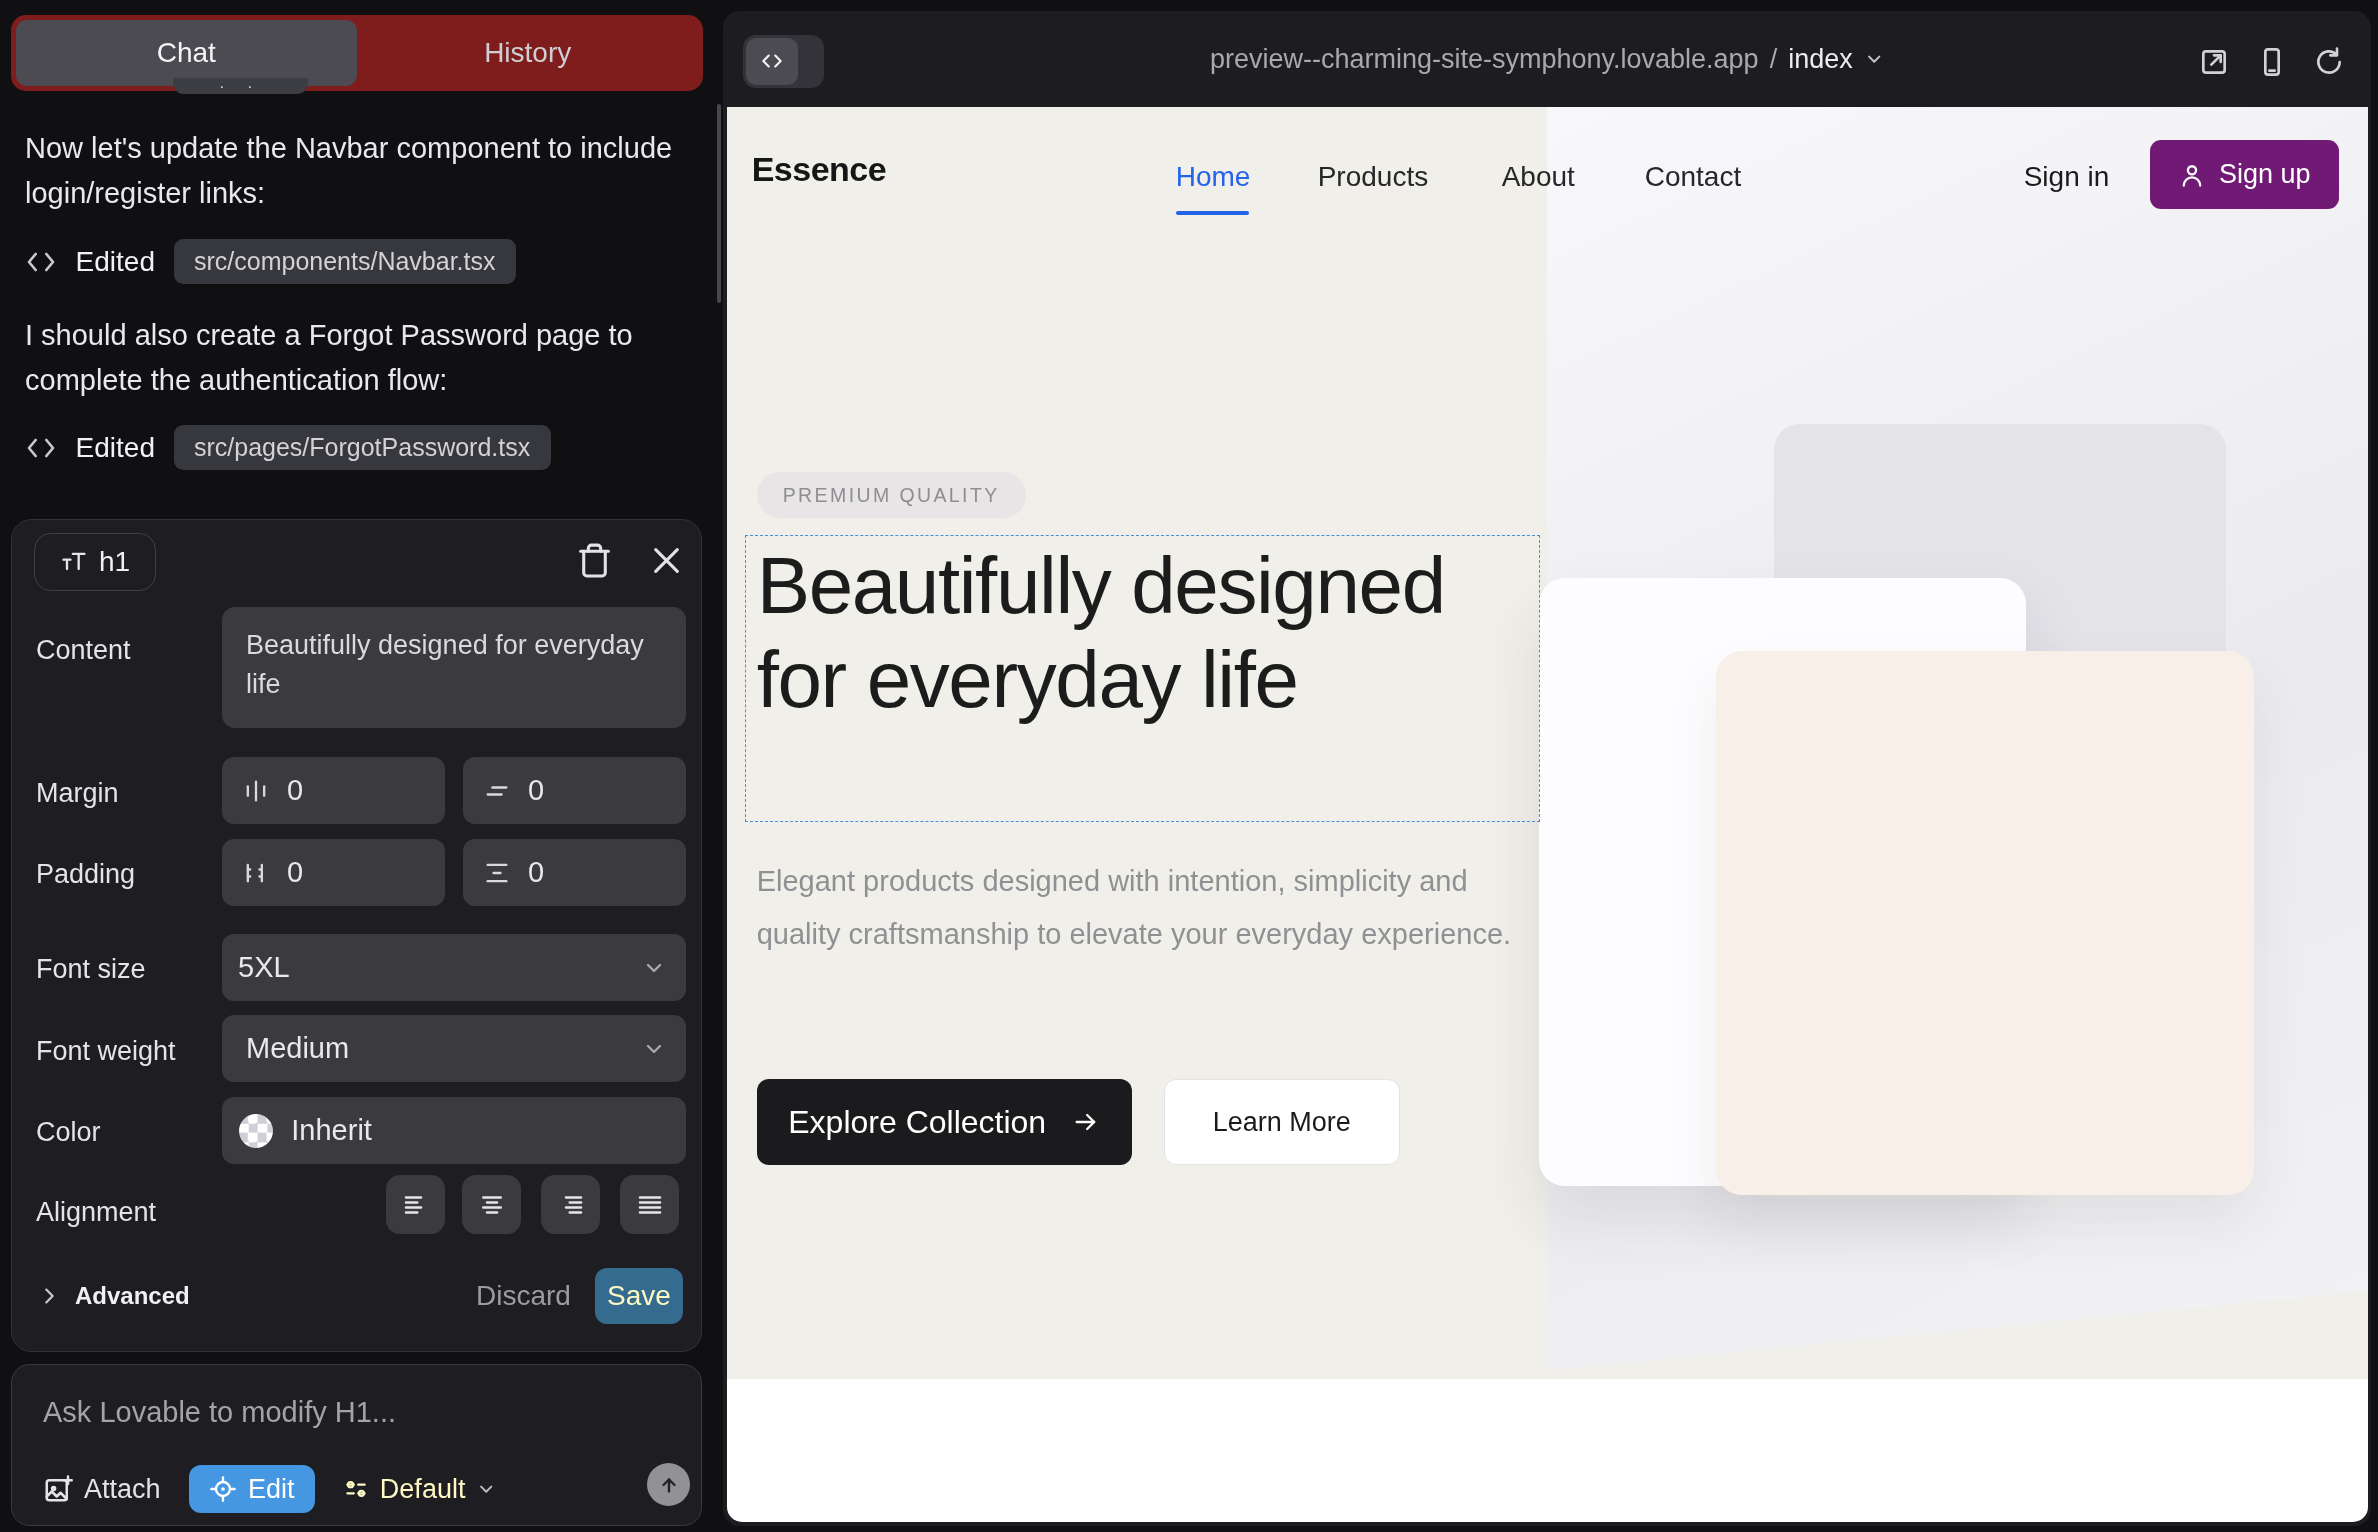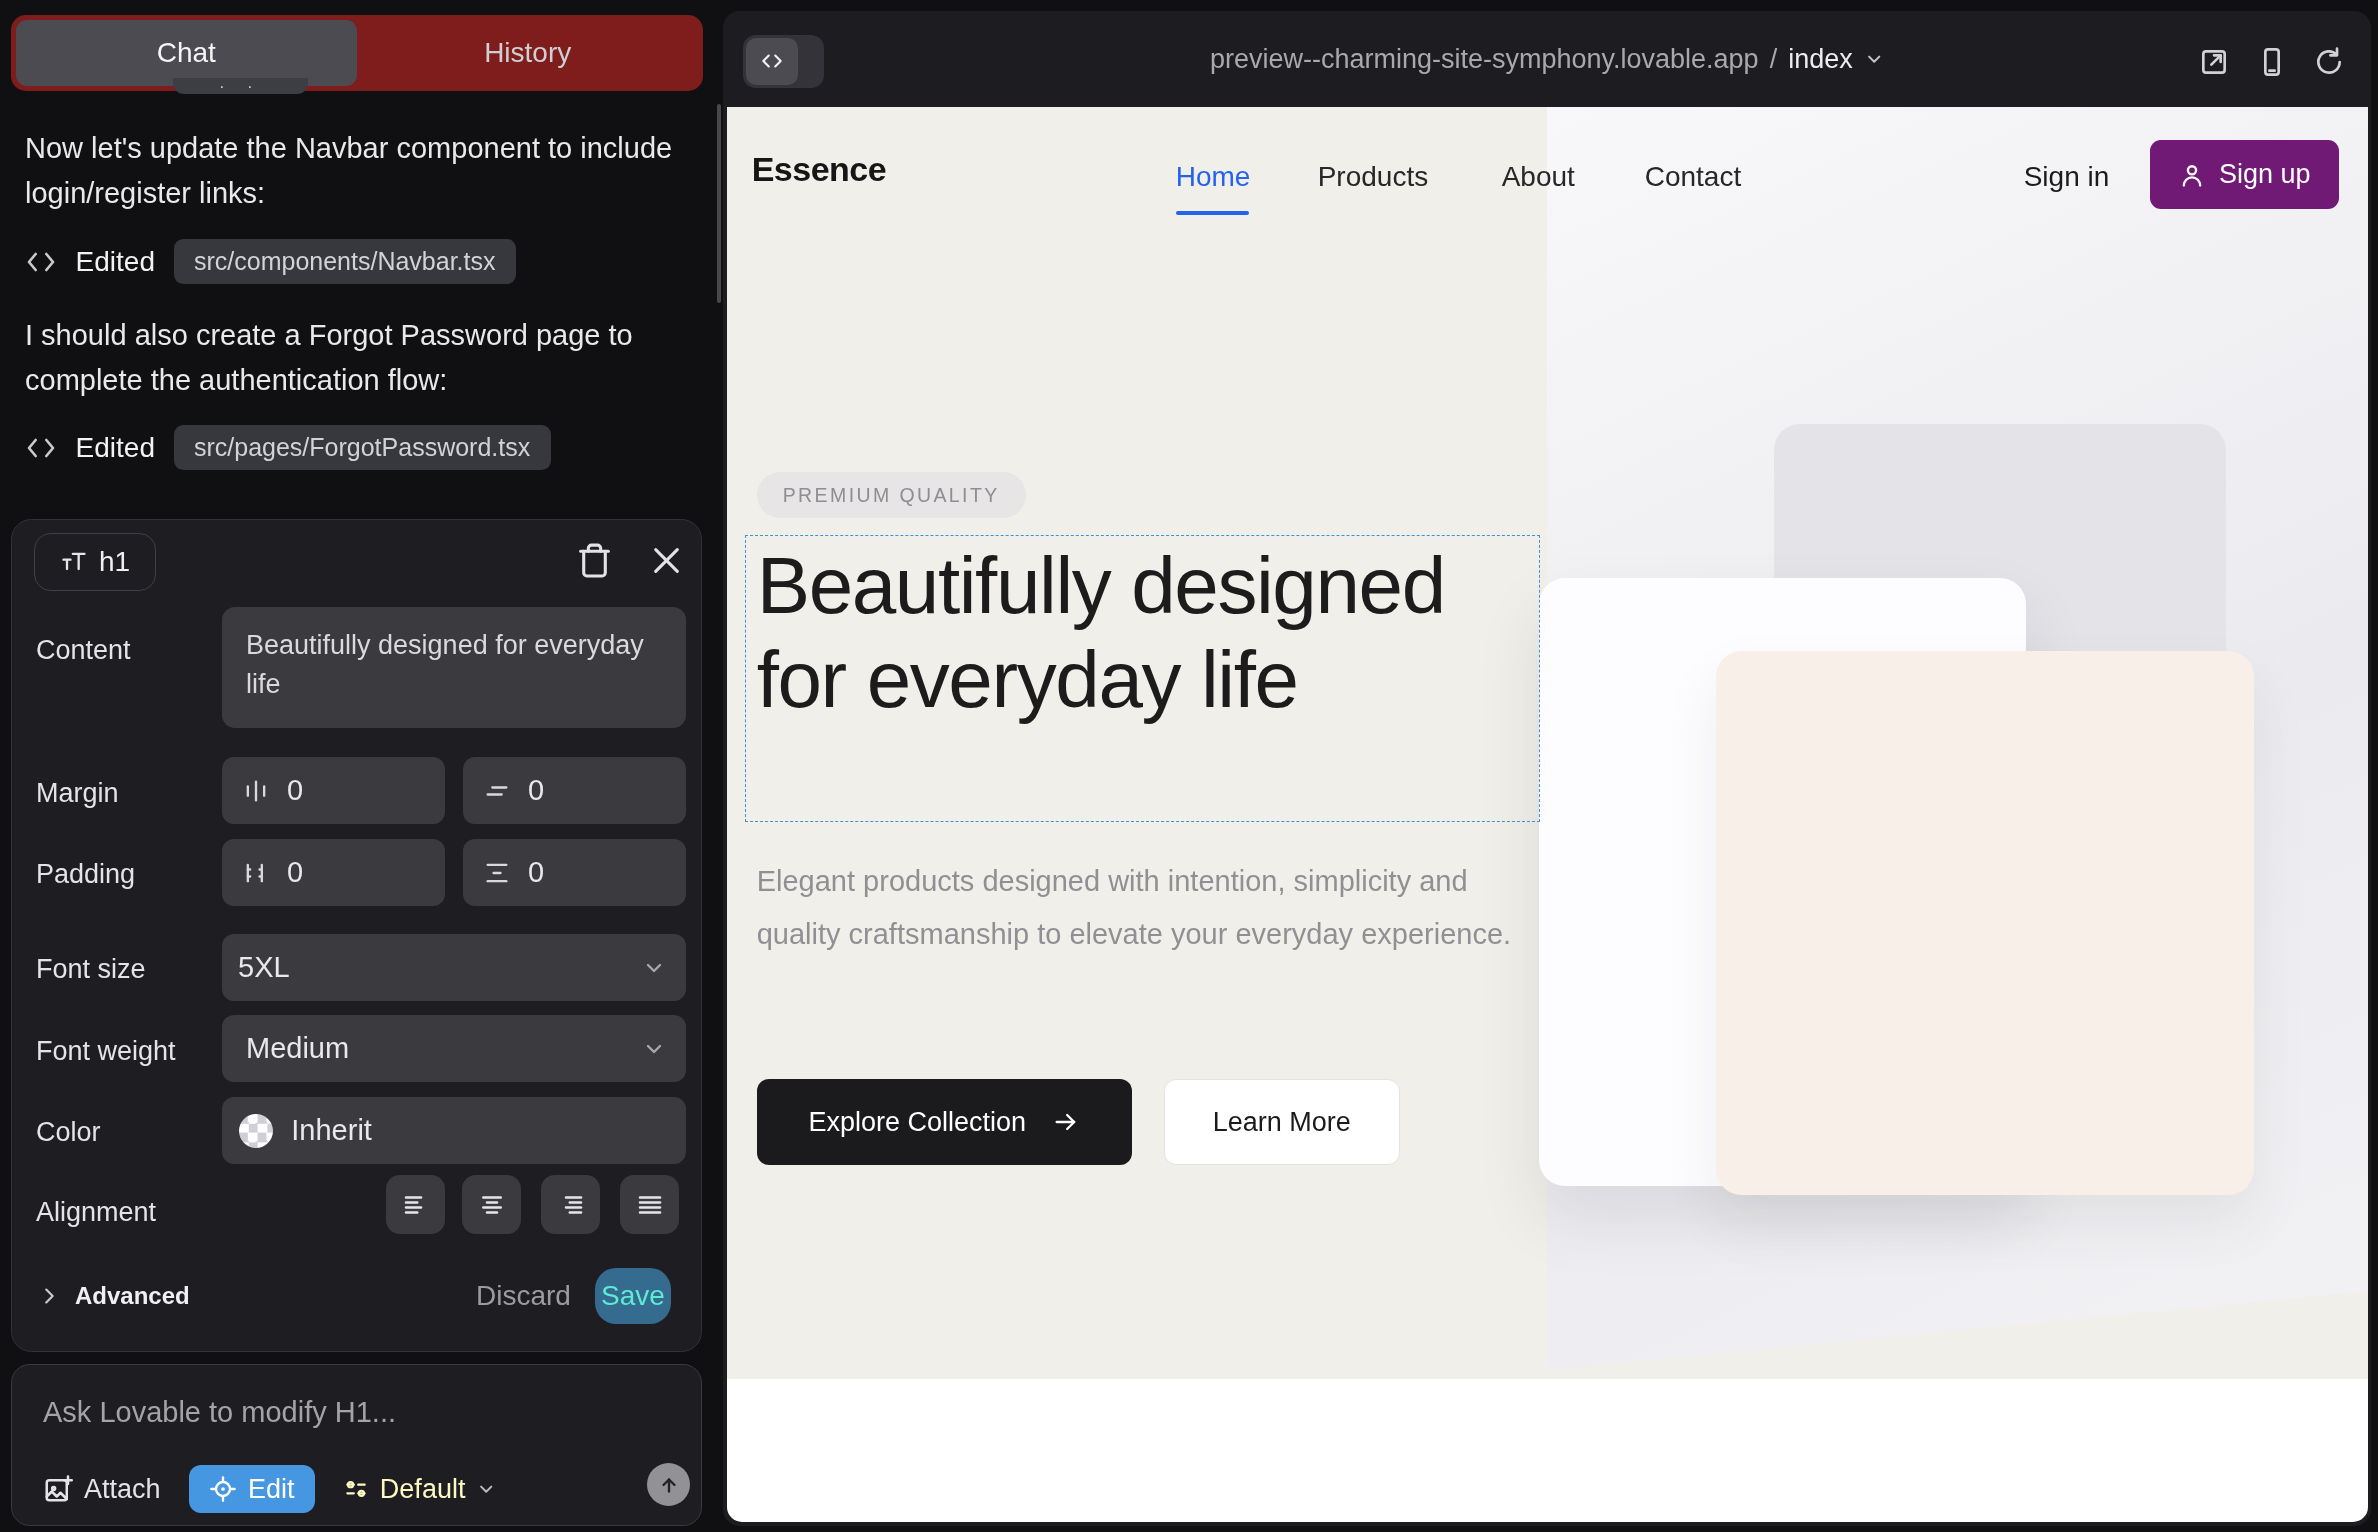--- a/index.html
+++ b/index.html
@@ -80,24 +80,24 @@
     position:absolute; width:59px; height:59px; top:655px;
     background:#3a3a3f; border-radius:14px;
     display:flex; align-items:center; justify-content:center; color:#e6e6e9;
   }
   .align-btn svg { width:30px; height:30px; }
   .advanced-row { position:absolute; left:26px; top:748px; height:56px; display:flex; align-items:center; gap:15px; color:#f0f0f2; }
   .advanced-row .chev { width:22px; height:22px; color:#c9c9cd; }
   .advanced-label { font-size:24px; font-weight:600; }
   .discard-btn { position:absolute; left:464px; top:748px; height:56px; display:flex; align-items:center; font-size:28px; color:#9b9ba0; }
   .save-btn {
-    position:absolute; left:583px; top:748px; width:76px; height:56px;
-    background:#356b8e; border-radius:21px;
+    position:absolute; left:583px; top:748px; width:88px; height:56px;
+    background:#356b8e; border-radius:12px;
     display:flex; align-items:center; justify-content:center;
-    font-size:28px; color:#5eead4;
+    font-size:28px; color:#fef9c3;
   }
 
   
   #composer {
     left:11px; top:1364px; width:691px; height:162px;
     background:#1e1e22; border:1.4px solid #3a3a3f; border-radius:18.6px;
   }
   .composer-placeholder { position:absolute; left:31px; top:31px; font-size:29px; color:#a3a3a8; }
   .composer-row { position:absolute; left:31px; top:100px; height:48px; display:flex; align-items:center; gap:28px; }
   .attach-btn { display:flex; align-items:center; gap:11px; font-size:27px; color:#e4e4e7; }
@@ -183,21 +183,21 @@
     position:absolute; left:30px; top:432px; width:751px;
     font-size:80px; line-height:94px; font-weight:500; color:#1c1c1c; letter-spacing:-1.4px;
   }
   .hero-para {
     position:absolute; left:30px; top:748px; width:779px;
     font-size:29px; line-height:53px; color:#909094;
   }
   .cta-primary {
     position:absolute; left:30px; top:972px; width:375px; height:86px;
     background:#1b1b1d; border-radius:12px; color:#ffffff;
-    display:flex; align-items:center; justify-content:center; gap:26px; font-size:27px; font-weight:500;
+    display:flex; align-items:center; justify-content:center; gap:26px; font-size:32px; font-weight:500;
   }
   .cta-primary svg { width:28px; height:28px; }
   .cta-secondary {
     position:absolute; left:437px; top:972px; width:236px; height:86px;
     background:#ffffff; border:1.9px solid #e3e3e3; border-radius:12px; color:#1b1b1d;
     display:flex; align-items:center; justify-content:center; font-size:27px; font-weight:500;
   }
 </style>
 </head>
 <body>

